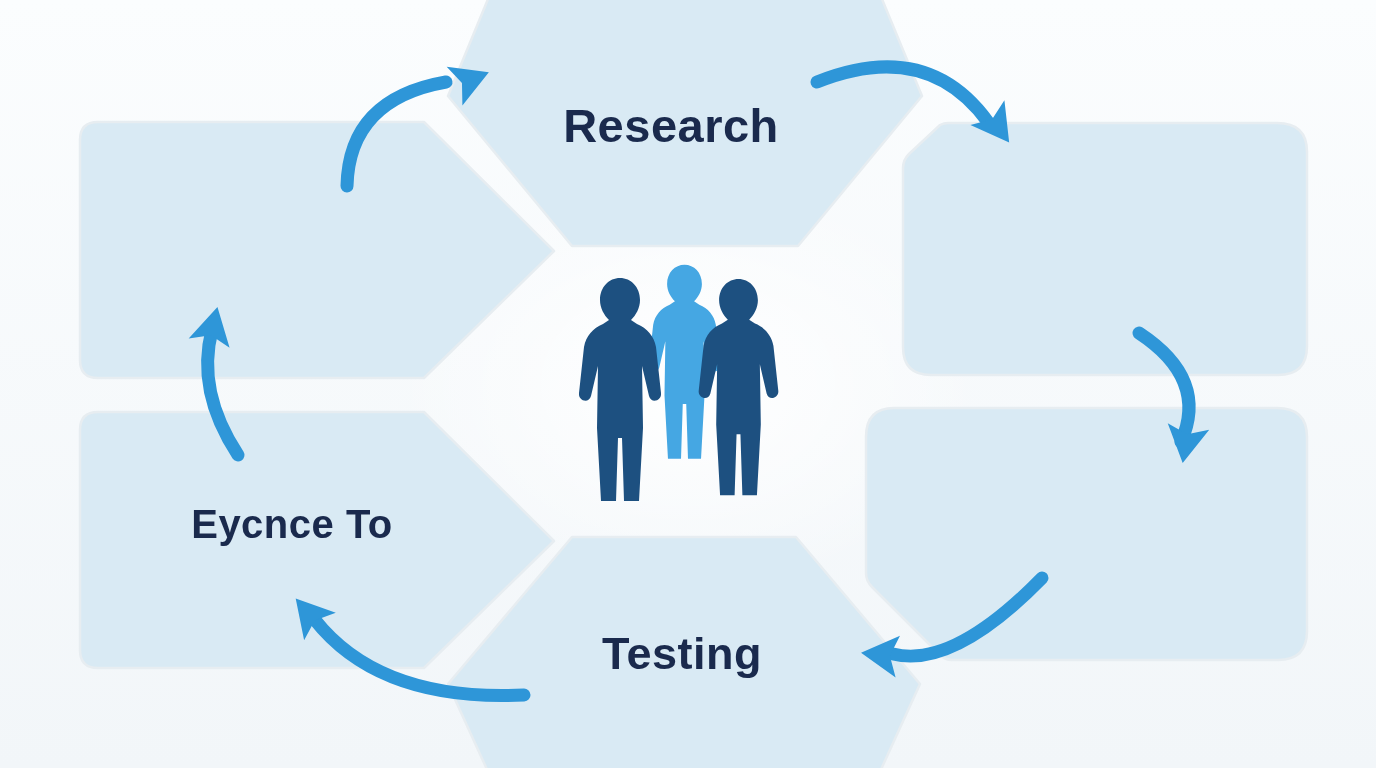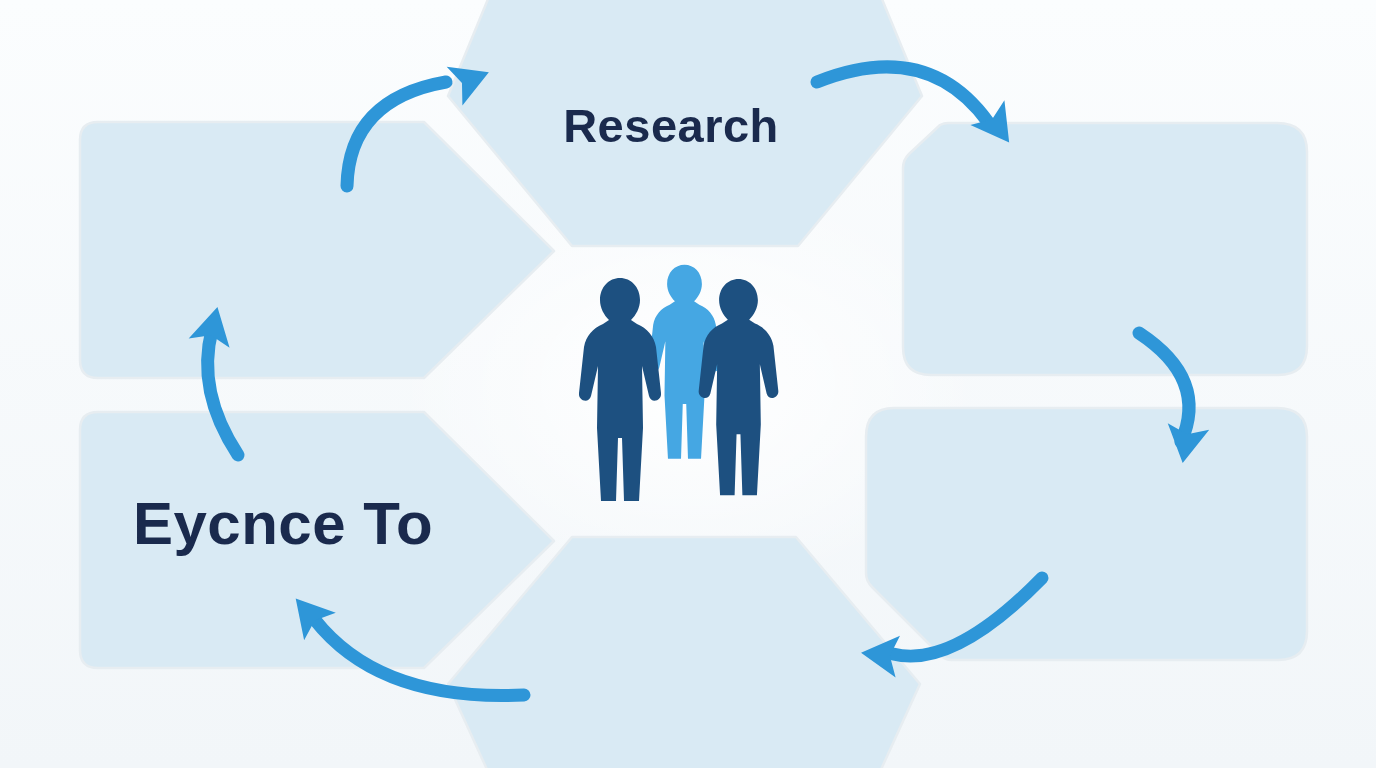--- a/index.html
+++ b/index.html
@@ -88,15 +88,16 @@
     </g>
 
     <g>
       <use href="#person-shape" class="person-light" transform="translate(641,263) scale(0.87)"></use>
       <use href="#person-shape" class="person-dark" transform="translate(570,276)"></use>
       <use href="#person-shape" class="person-dark" transform="translate(690,277) scale(0.97)"></use>
     </g>
   </svg>
 
   <div class="label" style="left:671px;top:110px;font-size:47px;margin-top:16px;">Research</div>
-  <div class="label" style="left:283px;top:524px;font-size:60px;">Eycnce To</div>
+  <div class="label" style="left:682px;top:654px;font-size:45px;">Testing</div>
+  <div class="label" style="left:292px;top:524px;font-size:40px;">Eycnce To</div>
 
 </div>
 
 </body></html>

